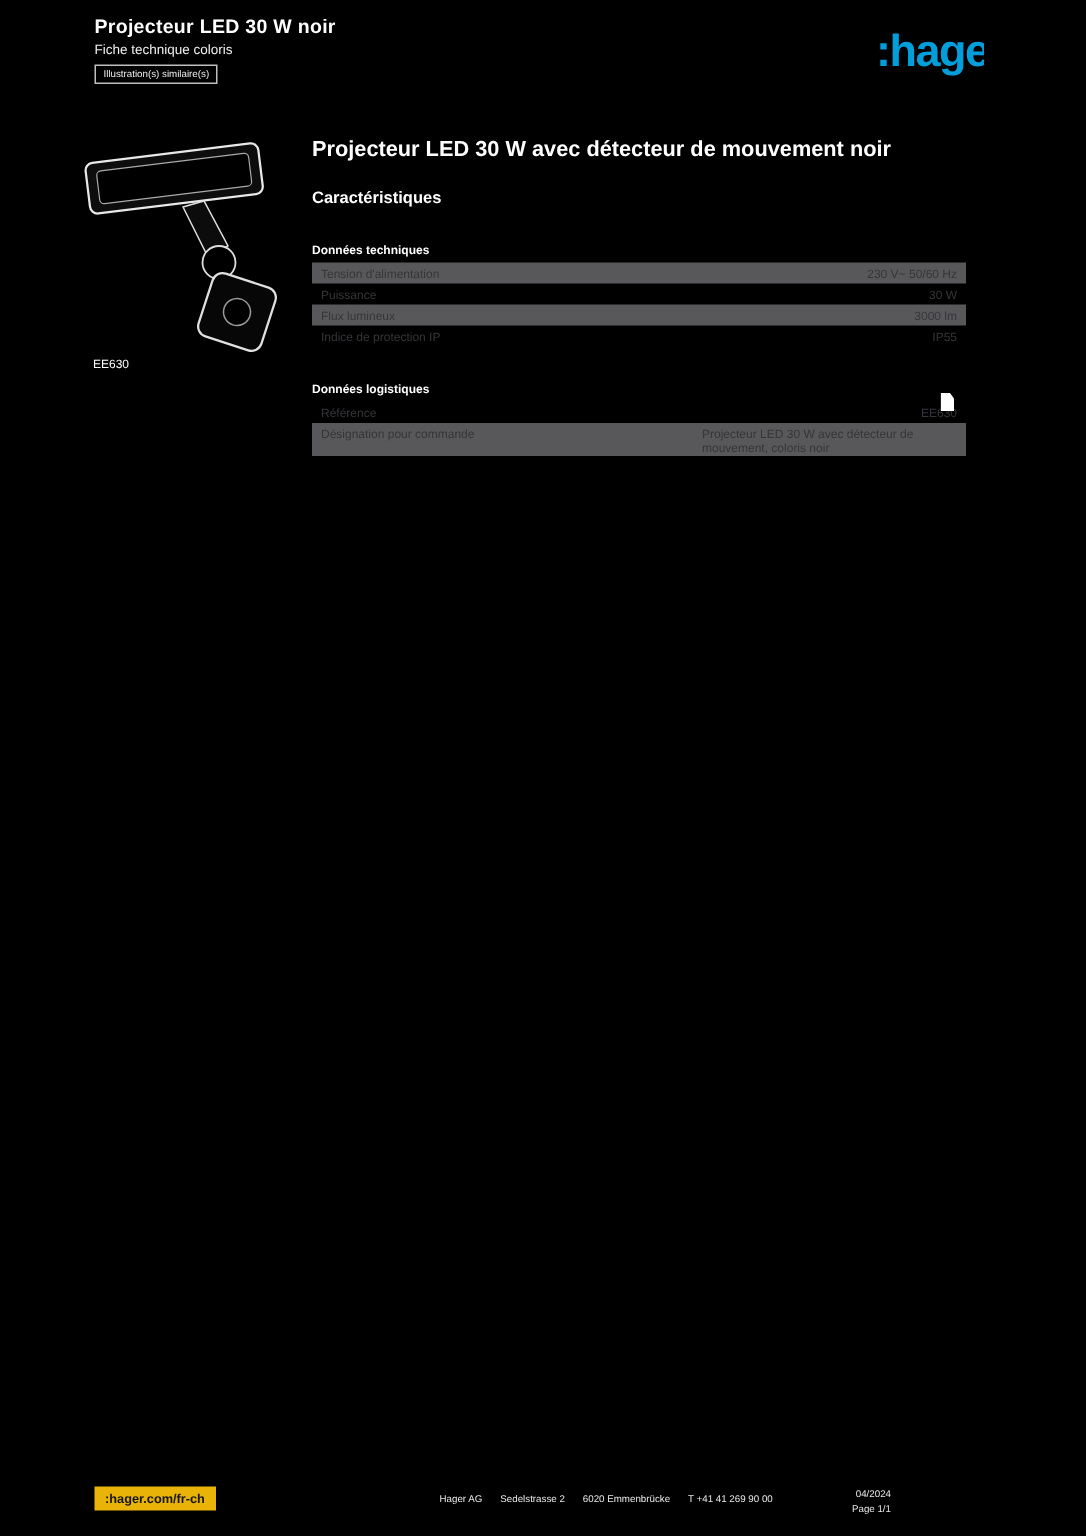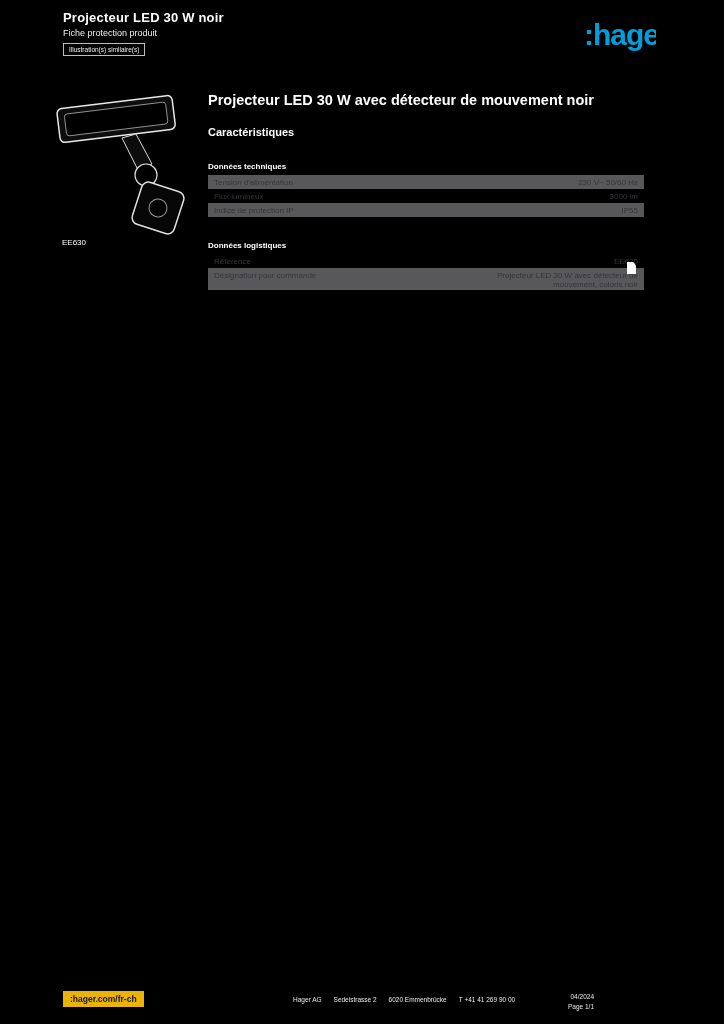--- a/index.html
+++ b/index.html
@@ -21,21 +21,21 @@
 
   
   .main{position:absolute;left:208px;top:92px;width:436px;}
   .title{font-size:14.5px;font-weight:bold;line-height:1.15;color:#fff;}
   .sec-header{margin-top:17px;font-size:11px;font-weight:bold;color:#fff;}
   .sub{margin-top:24px;font-size:8px;font-weight:bold;color:#fff;}
   .rows{margin-top:4px;position:relative;}
   .row{display:flex;justify-content:space-between;align-items:flex-start;
        min-height:14px;box-sizing:border-box;padding:3px 6px 1px;font-size:8px;color:#36363a;}
   .row .lab{max-width:240px;}
-  .row .val{max-width:170px;text-align:right;}
+  .row .val{max-width:170px;text-align:left;}
   .rows.s1 .row:nth-of-type(odd){background:#58585b;}
   .rows.s2 .row:nth-of-type(even){background:#58585b;}
 
   .doc-icon{position:absolute;right:8px;top:170px;width:9px;height:12px;background:#ffffff;
             clip-path:polygon(0 0,70% 0,100% 30%,100% 100%,0 100%);cursor:pointer;}
 
   
   .footer-site{position:absolute;left:63px;top:991px;background:#eab308;color:#161616;
                font-size:8.5px;font-weight:bold;padding:3px 7px;}
   .footer-center{position:absolute;left:293px;top:996px;display:flex;gap:12px;
@@ -43,21 +43,21 @@
   .footer-right{position:absolute;right:62px;top:992px;text-align:right;font-size:6.5px;
                 color:#e8e8e8;line-height:1.55;}
 </style>
 </head>
 <body>
 
 <div class="page">
 
   <div class="header-left">
     <div class="hl1">Projecteur LED 30 W noir</div>
-    <div class="hl2">Fiche protection produit</div>
+    <div class="hl2">Fiche technique coloris</div>
     <div class="note-box">Illustration(s) similaire(s)</div>
   </div>
   <div class="logo">:hager</div>
 
   <div class="figure">
     <svg width="156" height="150" viewBox="0 0 156 150" xmlns="http://www.w3.org/2000/svg">
       <g transform="rotate(-7 60 30)">
         <rect x="2" y="14" width="116" height="34" rx="5" fill="#0d0d0d" stroke="#e8e8e8" stroke-width="1.5"></rect>
         <rect x="9" y="20" width="102" height="22" rx="3" fill="#000" stroke="#aaaaaa" stroke-width="0.8"></rect>
       </g>
@@ -76,20 +76,24 @@
     <div class="sec-header">Caractéristiques</div>
 
     <div class="sub">Données techniques</div>
     <div class="rows s1">
 
         <div class="row">
           <span class="lab">Tension d'alimentation</span>
           <span class="val">230 V~ 50/60 Hz</span>
         </div>
 
+        <div class="row">
+          <span class="lab">Puissance</span>
+          <span class="val">30 W</span>
+        </div>
 
         <div class="row">
           <span class="lab">Flux lumineux</span>
           <span class="val">3000 lm</span>
         </div>
 
         <div class="row">
           <span class="lab">Indice de protection IP</span>
           <span class="val">IP55</span>
         </div>

